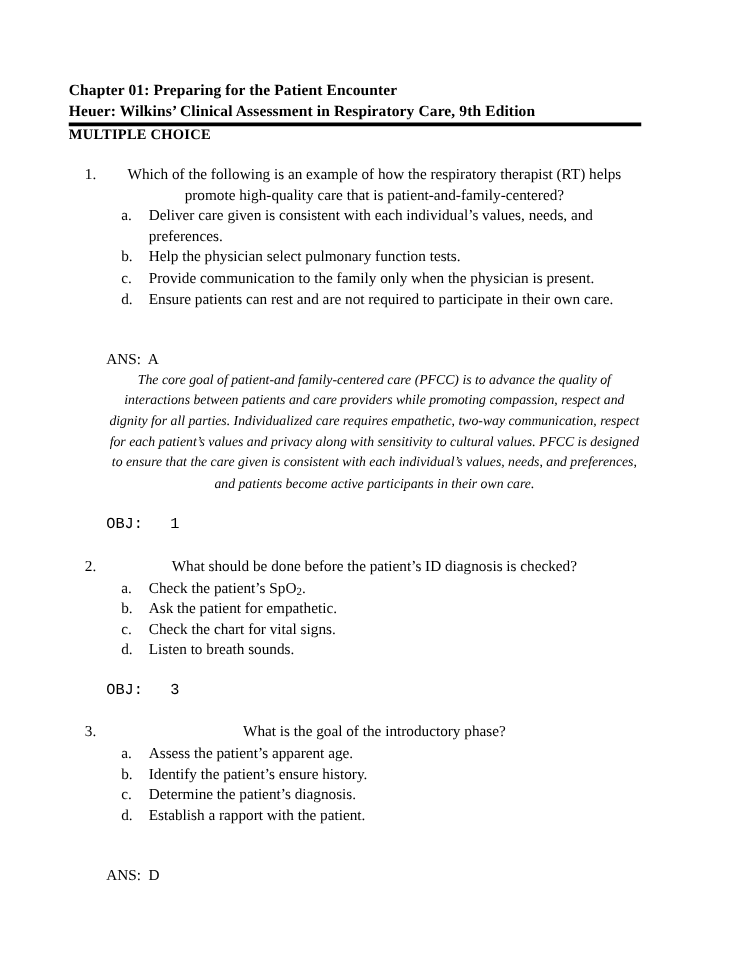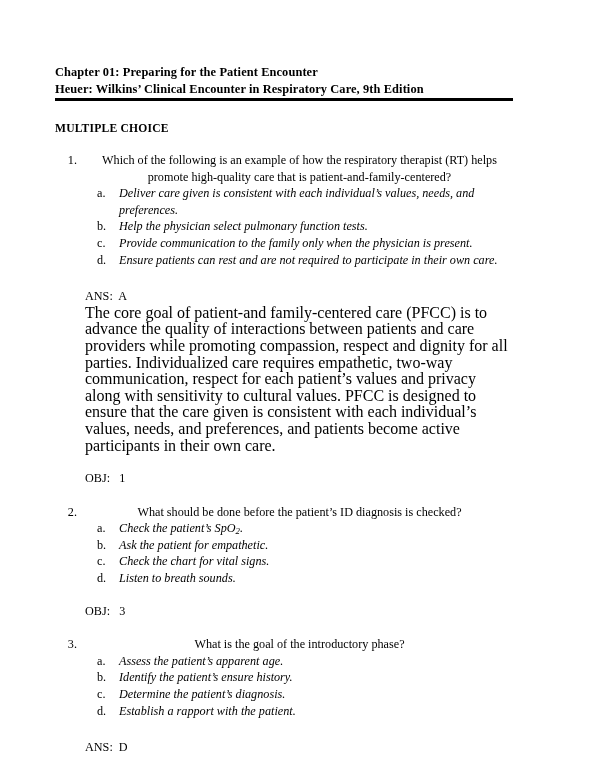--- a/index.html
+++ b/index.html
@@ -36,21 +36,20 @@
   }
   .header-rule {
     margin-top: 1px;
     width: 458px;
     height: 3px;
     background: #000000;
   }
 
   
   .section-title {
-    margin-top: 21px;
     font-weight: bold;
     font-size: 11.6px;
     letter-spacing: 0.2px;
   }
 
   
   .question-block {
     margin-top: 17px;
   }
   .q-row {
@@ -85,60 +84,61 @@
     width: 22px;
     flex: 0 0 22px;
     font-size: 12.2px;
     line-height: 16.6px;
   }
   .opt-text {
     flex: 1 1 auto;
     font-size: 12.2px;
     line-height: 16.6px;
     padding-right: 6px;
+  }
+
+  
+  .answer-group {
+    margin-top: 32px;
+    padding-left: 30px;
+  }
+  .ans-line {
+    font-size: 12.2px;
+    line-height: 16.6px;
+    white-space: pre;
+  }
+  .rationale {
+    font-size: 11px;
+    line-height: 16.6px;
+    text-align: center;
     font-style: italic;
-  }
-
-  
-  .answer-group {
-    margin-top: 20px;
-    padding-left: 30px;
-  }
-  .ans-line {
-    font-size: 12.2px;
-    line-height: 16.6px;
-    white-space: pre;
-  }
-  .rationale {
-    font-size: 16px;
-    line-height: 16.6px;
-    text-align: left;
   }
   .obj-line {
     margin-top: 16px;
     padding-left: 30px;
     font-size: 12.2px;
     line-height: 16.6px;
     white-space: pre;
+    font-family: Liberation Mono, monospace;
   }
 
   sub {
     font-size: 0.72em;
     line-height: 0;
     vertical-align: -0.22em;
   }
 </style>
 </head>
 <body>
 
 <div class="page">
 
   <div class="doc-header">
     <div class="hdr-line">Chapter 01: Preparing for the Patient Encounter</div>
-    <div class="hdr-line">Heuer: Wilkins’ Clinical Encounter in Respiratory Care, 9th Edition</div>
+    <div class="hdr-line">Heuer: Wilkins’ Clinical Assessment in Respiratory Care, 9th Edition</div>
   </div>
   <div class="header-rule"></div>
 
   <div class="section-title">MULTIPLE CHOICE</div>
 
   <div id="questions-container">
       <div class="question-block">
         <div class="q-row">
           <div class="q-num">1.</div>
           <div class="q-text">Which of the following is an example of how the respiratory therapist (RT) helps promote high-quality care that is patient-and-family-centered?</div>

